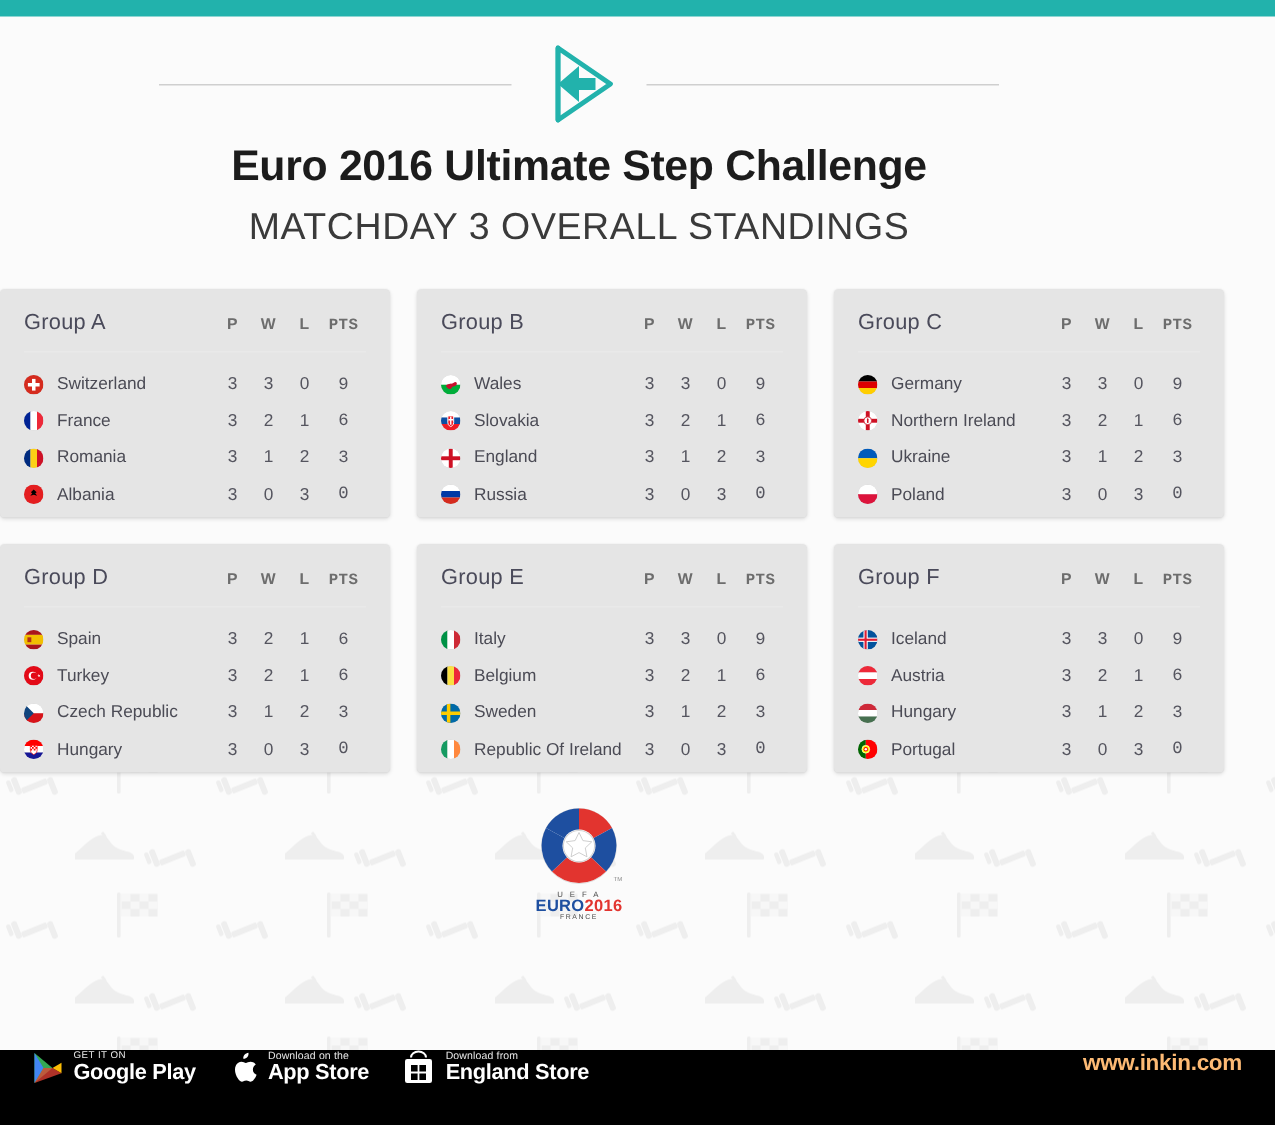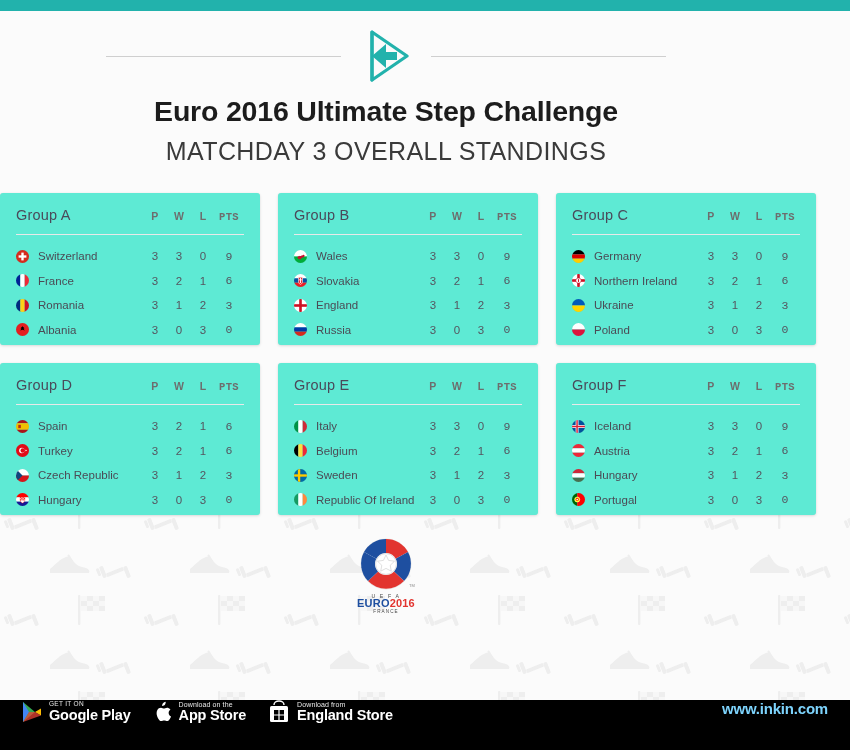--- a/index.html
+++ b/index.html
@@ -83,21 +83,21 @@
     margin: 27px auto 0 auto;
     width: 816px;
     display: grid;
     grid-template-columns: repeat(3, 260px);
     column-gap: 18px;
     row-gap: 18px;
     justify-content: center;
   }
 
   .card {
-    background: #5eead4;
+    background: #e5e5e5;
     border-radius: 3px;
     box-shadow: 0 1px 3px rgba(0,0,0,0.13), 0 0 1px rgba(0,0,0,0.08);
     padding: 14px 16px 14px 16px;
     height: 152px;
   }
 
   .card-head {
     display: flex;
     align-items: baseline;
     padding-bottom: 11px;
@@ -194,21 +194,21 @@
   }
   .badge-small-mixed {
     display: block;
     color: #e8e8e8;
     font-size: 7px;
     letter-spacing: 0.1px;
   }
   .site {
     margin-left: auto;
     padding-right: 22px;
-    color: #7dd3fc;
+    color: #fdba74;
     font-size: 15px;
     font-weight: bold;
     letter-spacing: -0.2px;
   }
 </style>
 </head>
 <body>
 
 <div class="topbar"></div>
 

